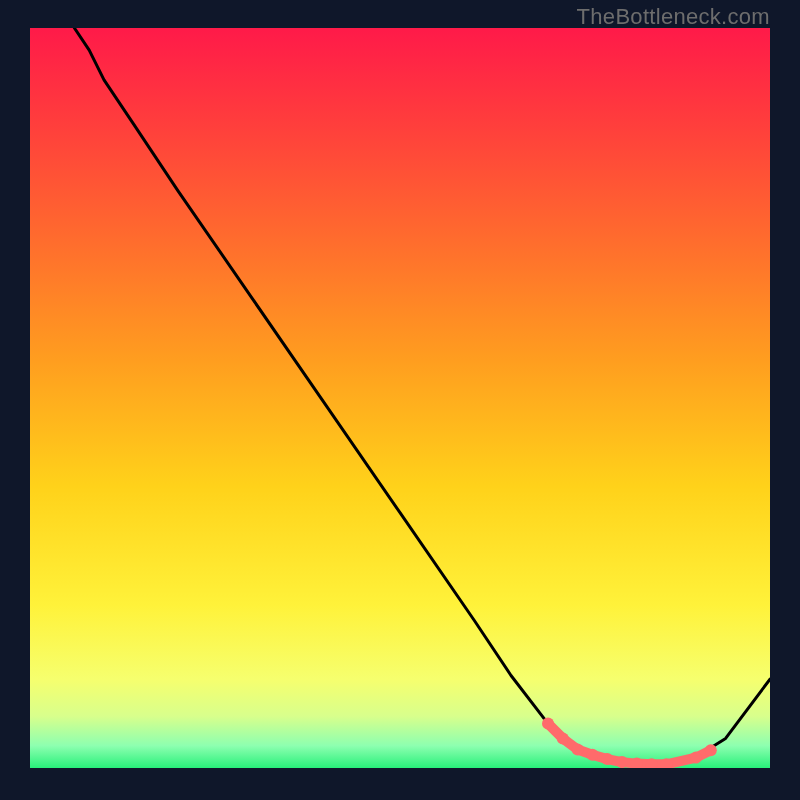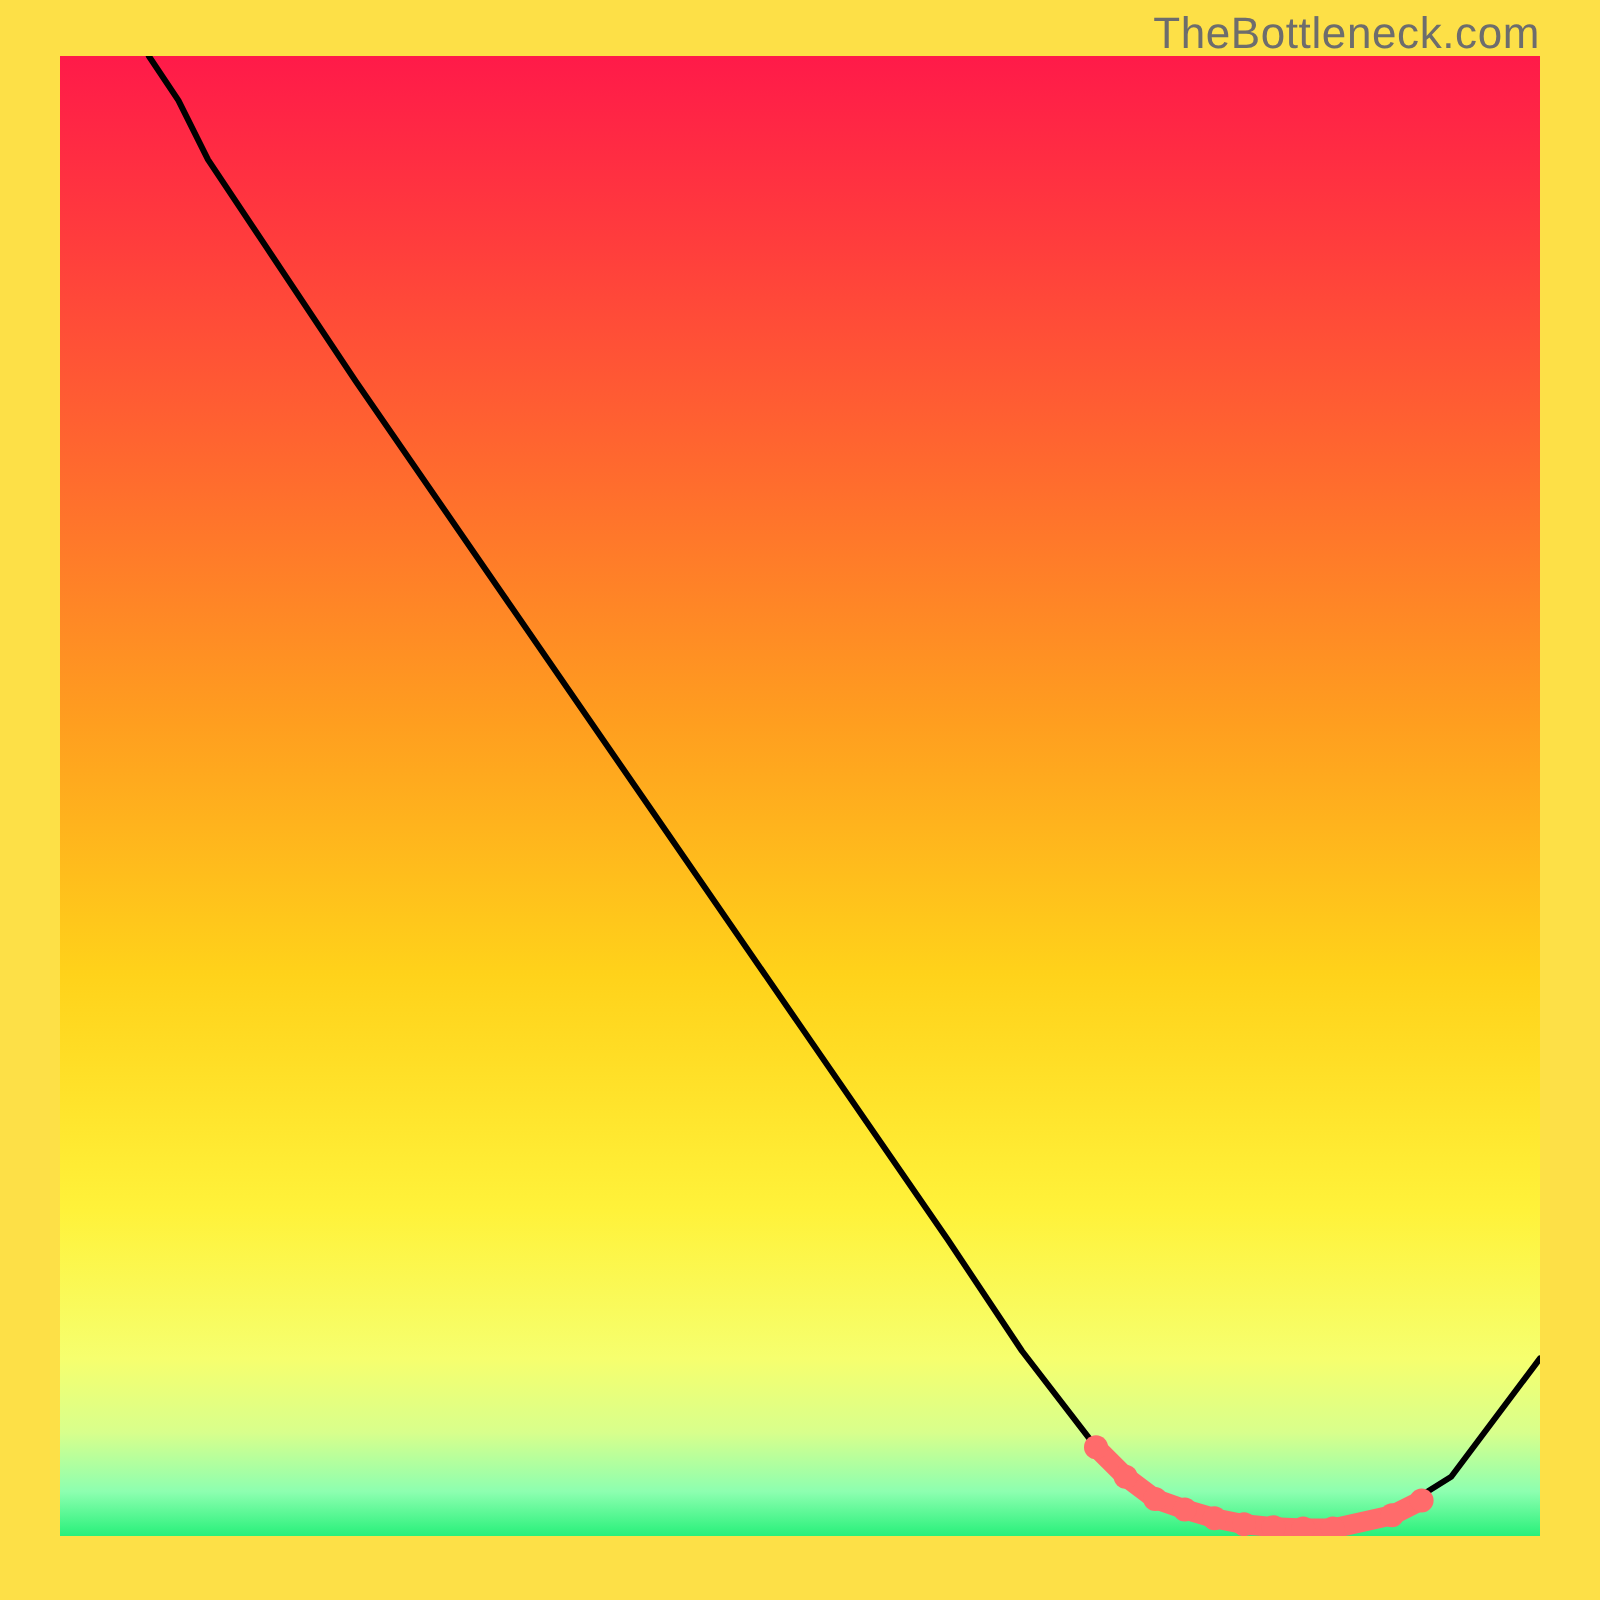--- a/index.html
+++ b/index.html
@@ -8,21 +8,21 @@
     width: 800px;
     height: 800px;
     background: #000;
     overflow: hidden;
     font-family: Arial, Helvetica, sans-serif;
   }
   .stage {
     position: relative;
     width: 800px;
     height: 800px;
-    background: #fde047;
+    background: #0f172a;
   }
   .plot {
     position: absolute;
     left: 30px;
     top: 28px;
     width: 740px;
     height: 740px;
     
     background:
       linear-gradient(

